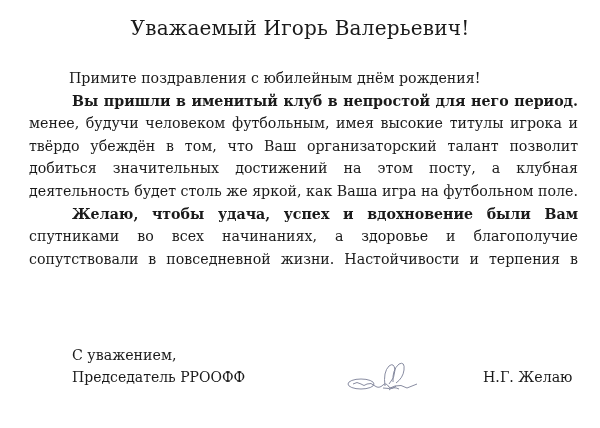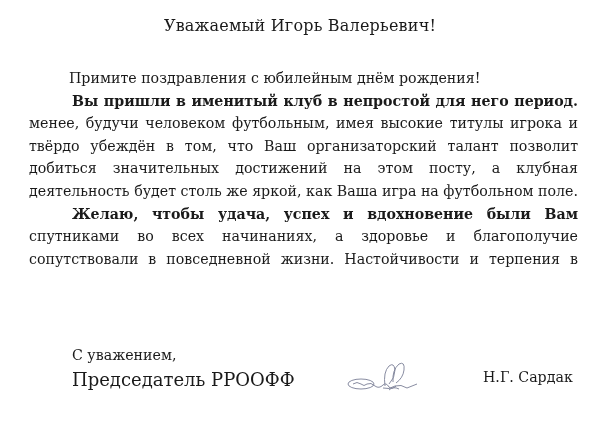--- a/index.html
+++ b/index.html
@@ -1,26 +1,26 @@
 <!DOCTYPE html>
 <html><head>
 <meta charset="utf-8">
 <style>
   html,body{margin:0;padding:0;background:#ffffff;}
   body{width:600px;height:428px;position:relative;overflow:hidden;
        font-family:"DejaVu Serif","Liberation Serif",serif;color:#1a1a1a;}
   .title{position:absolute;top:16px;left:0;width:600px;text-align:center;
-         font-size:16px;letter-spacing:0.2px;}
+         font-size:20px;letter-spacing:0.2px;}
   .body{position:absolute;left:29px;top:67px;width:549px;font-size:14.2px;}
   .line{height:22.6px;line-height:22.6px;white-space:nowrap;}
   .line.j{text-align:justify;text-align-last:justify;white-space:normal;overflow:hidden;}
   .line.ind{padding-left:40px;}
   .line.ind2{padding-left:43px;font-weight:bold;}
   .closing{position:absolute;left:72px;top:329px;font-size:14.2px;margin-top:18px;}
-  .chair{position:absolute;left:72px;top:369px;font-size:18px;}
+  .chair{position:absolute;left:72px;top:369px;font-size:14px;}
   .name{position:absolute;left:483px;top:369px;font-size:14.2px;}
   .sig{position:absolute;left:345px;top:360px;width:80px;height:34px;}
 </style>
 </head>
 <body>
 
 <div>
   <div class="title">Уважаемый Игорь Валерьевич!</div>
 
   <div class="body">
@@ -42,14 +42,14 @@
     <g fill="none" stroke="#7a7f96" stroke-width="0.9">
       <ellipse cx="16" cy="24" rx="13" ry="5"></ellipse>
       <path d="M8 24 q4 -3 8 0 q3 3 6 0 q4 -2 8 2 q4 3 8 -1 q3 -3 6 2 q3 3 7 -1"></path>
       <path d="M40 26 q-2 -14 4 -20 q5 -4 6 4 q0 8 -6 14"></path>
       <path d="M48 22 q-1 -12 6 -18 q6 -3 5 6 q-1 8 -8 13"></path>
       <path d="M38 28 q6 2 12 -2 q6 -2 12 2 l10 -4"></path>
       <path d="M44 30 q4 -4 10 -1"></path>
     </g>
   </svg>
 
-  <div class="name">Н.Г. Сардак</div>
+  <div class="name">Н.Г. Желаю</div>
 </div>
 
 </body></html>

